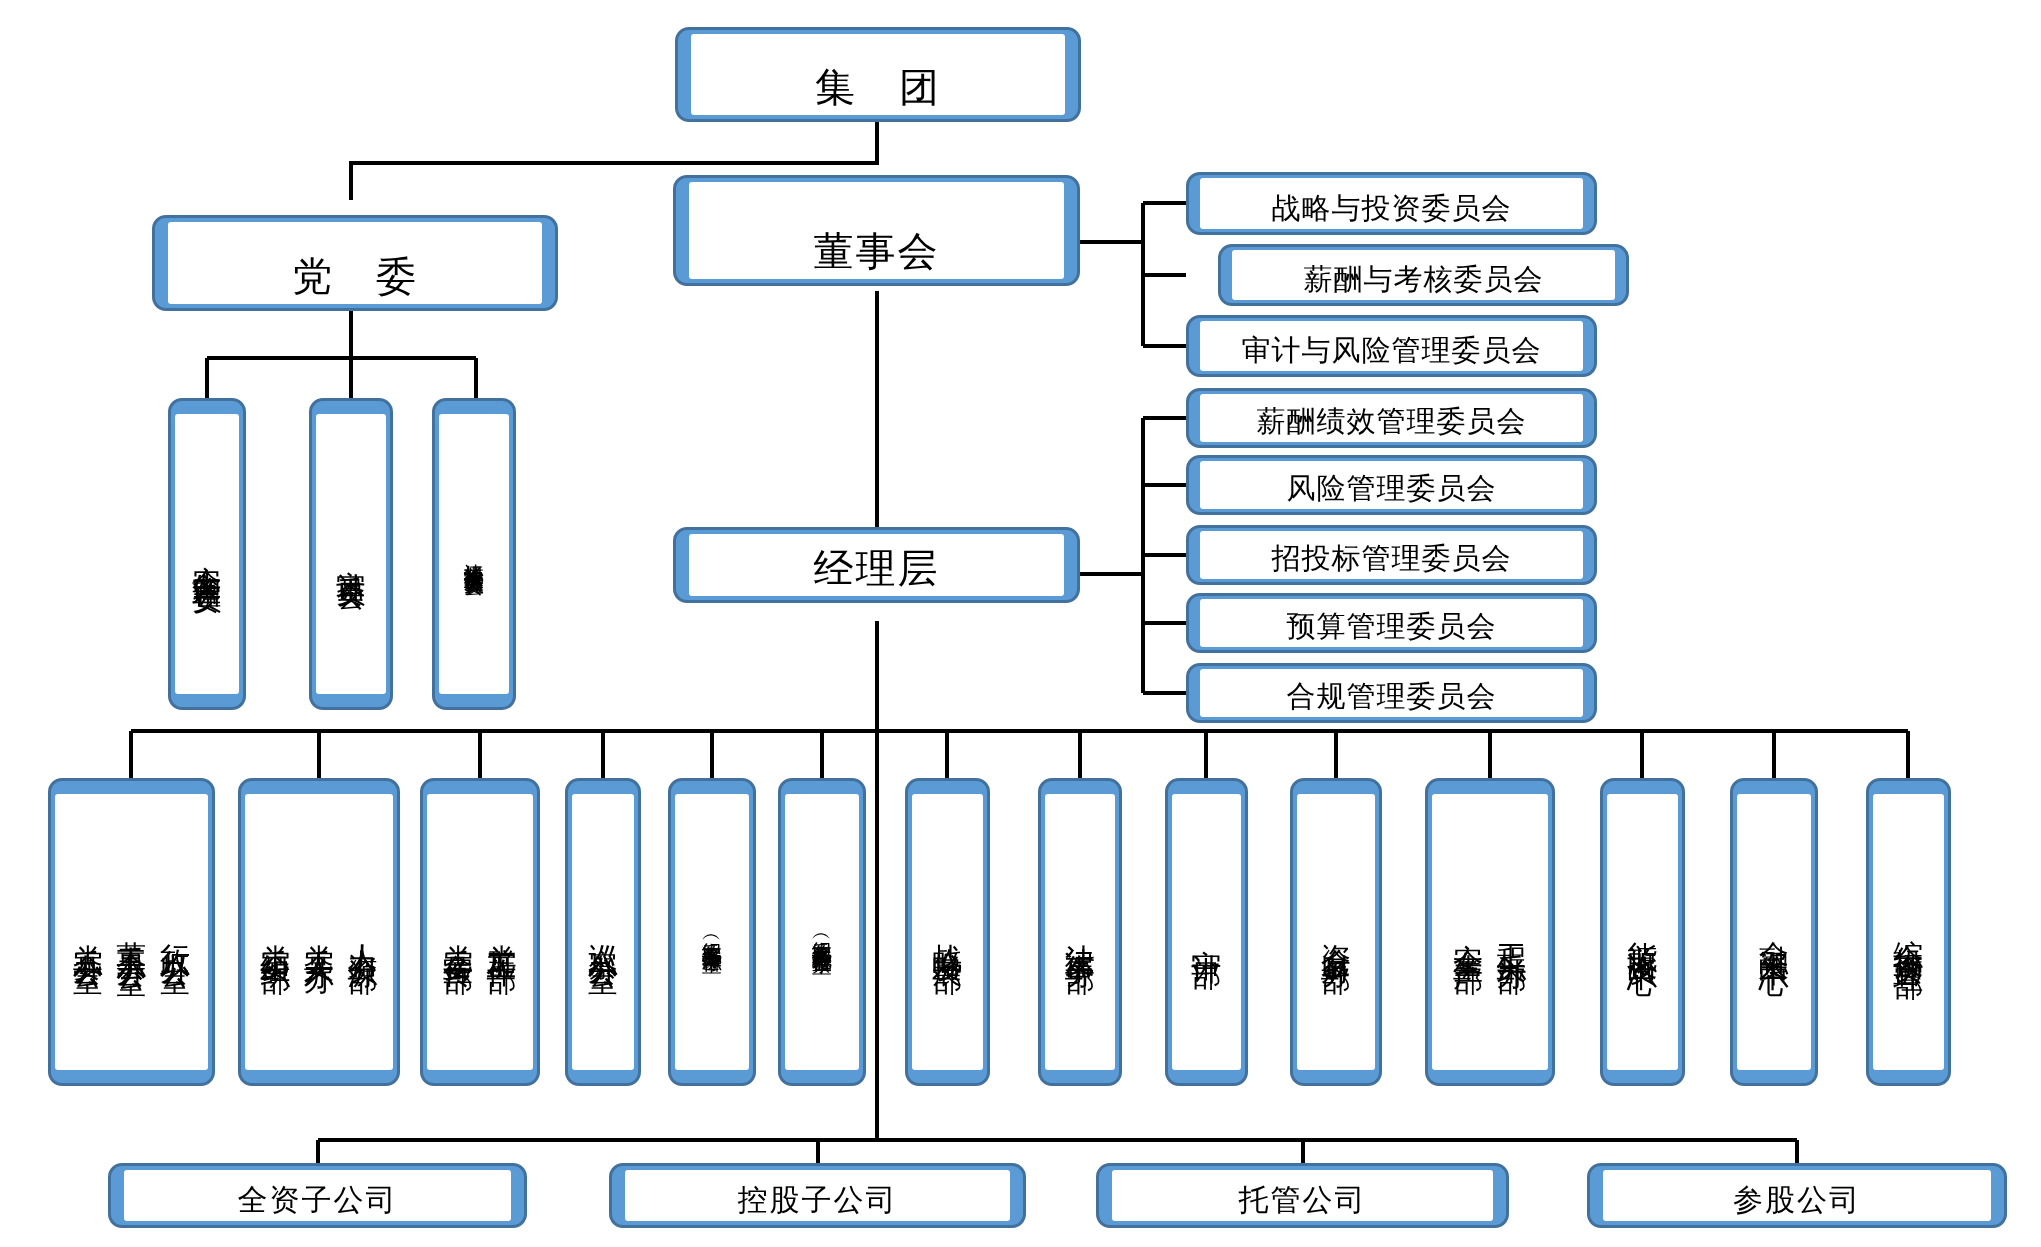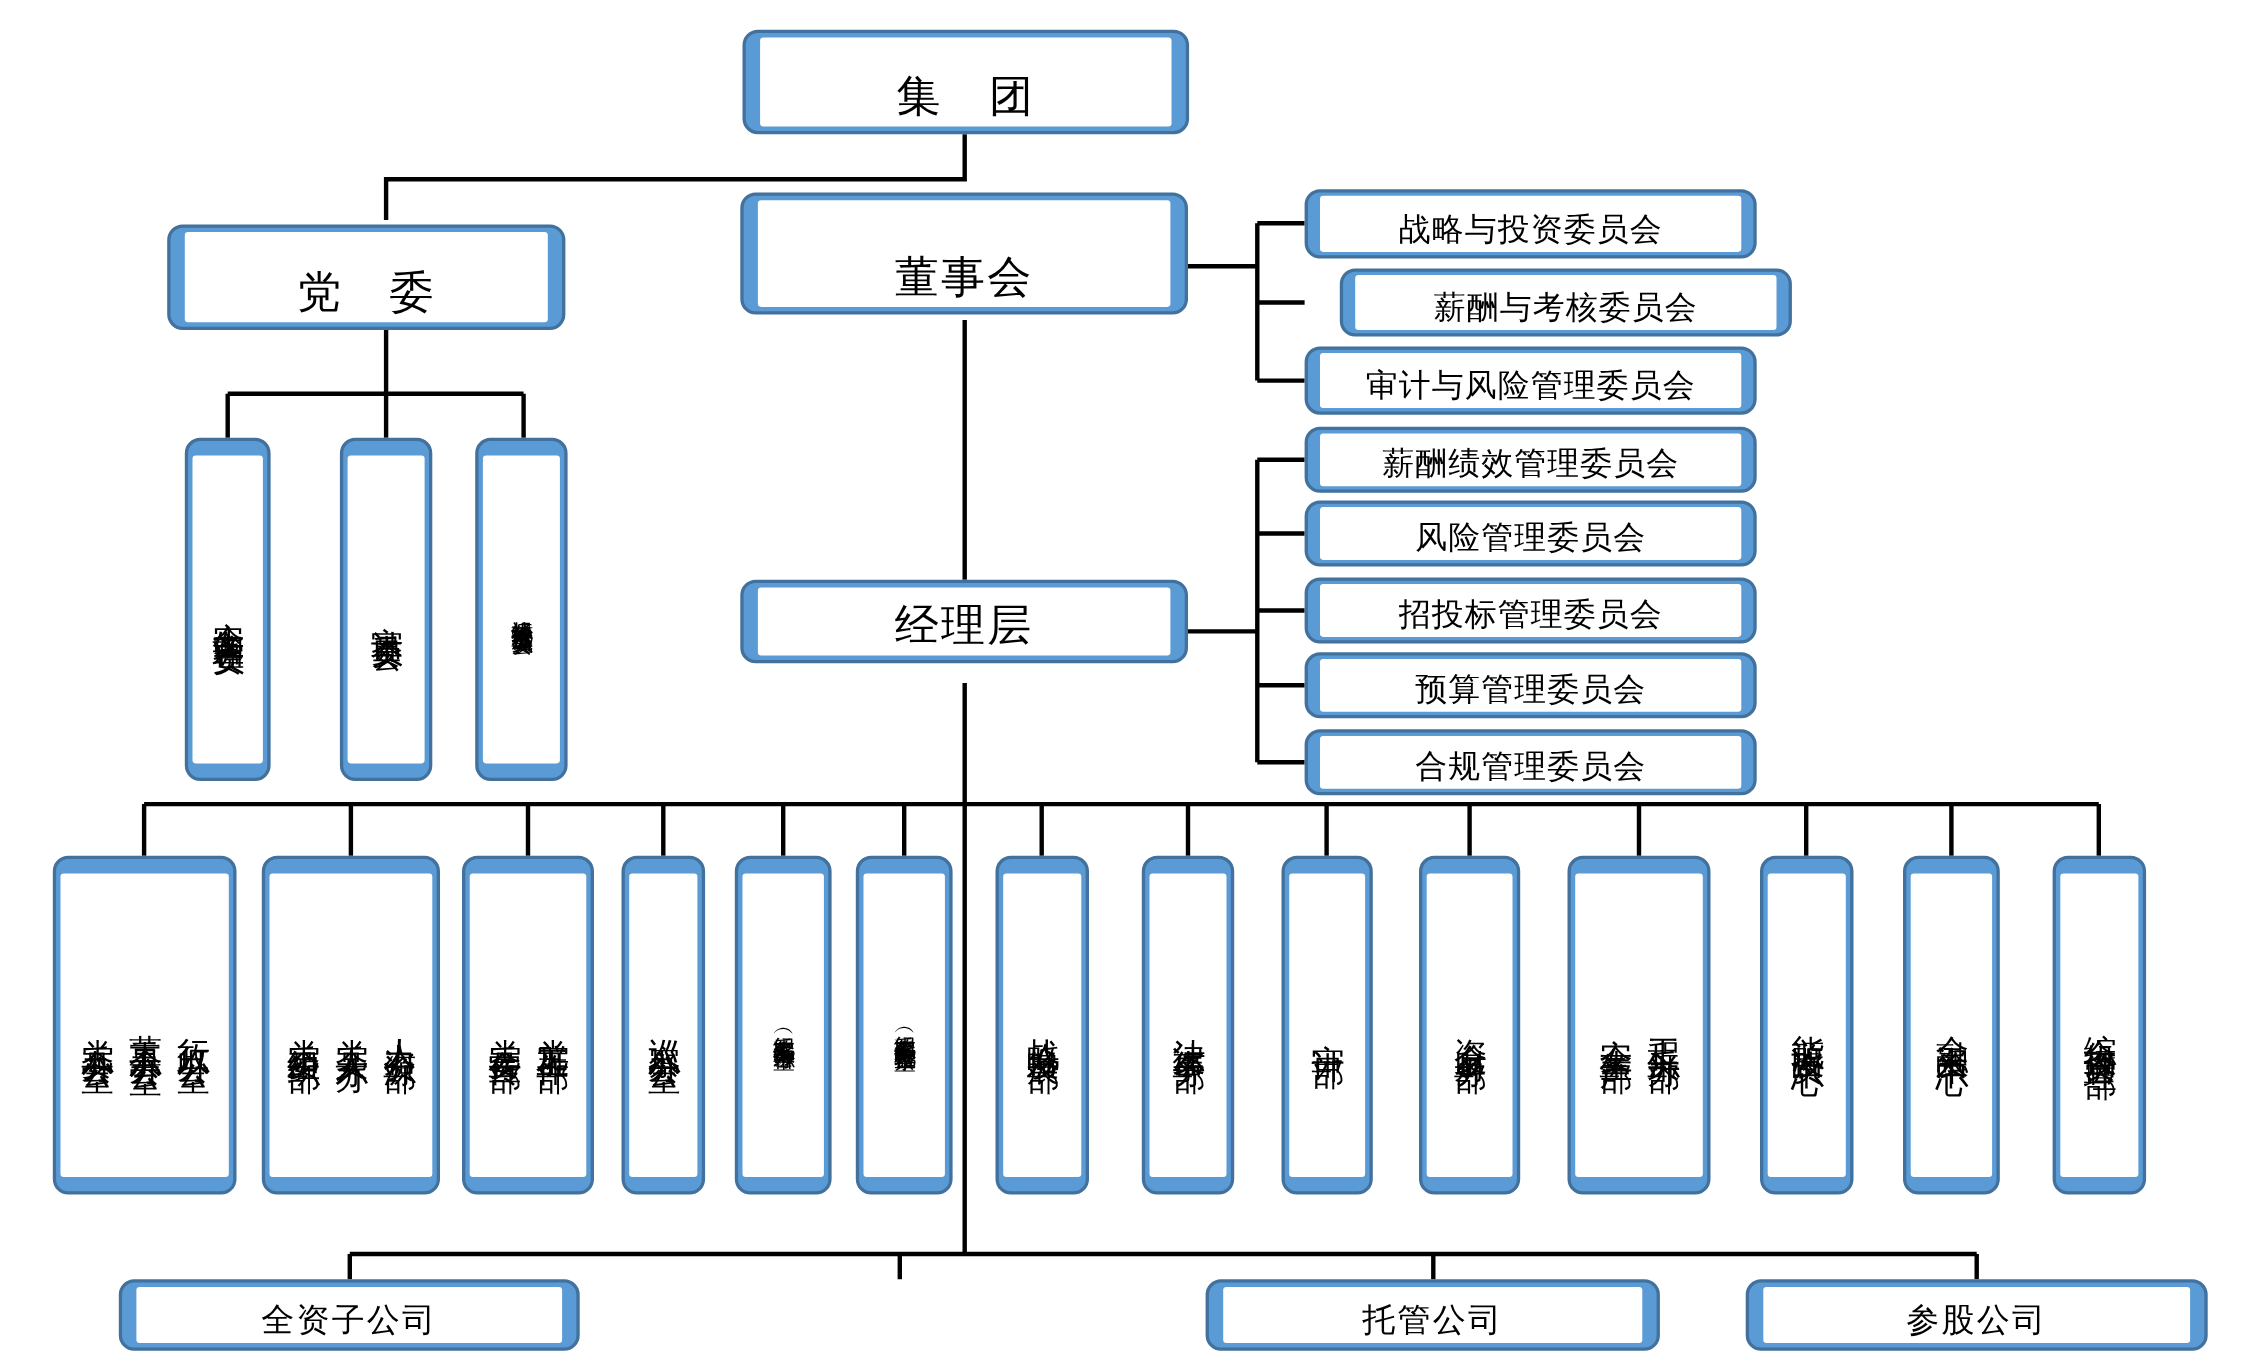--- a/index.html
+++ b/index.html
@@ -76,21 +76,21 @@
       M1206 731 V778 M1336 731 V778 M1490 731 V778 M1642 731 V778
       M1774 731 V778 M1908 731 V778
       M318 1140 H1797
       M318 1140 V1163 M818 1140 V1163 M1303 1140 V1163 M1797 1140 V1163"></path>
   </svg>
 <div class="box h" style="left: 675px; top: 27px; width: 406px; height: 95px;">
       <div class="inner">
         <span class="hlabel">集　团</span>
       </div>
     </div>
-    <div class="box h" style="left: 152px; top: 204px; width: 362px; height: 96px;">
+    <div class="box h" style="left: 152px; top: 215px; width: 406px; height: 96px;">
       <div class="inner">
         <span class="hlabel">党　委</span>
       </div>
     </div>
     <div class="box h" style="left: 673px; top: 175px; width: 407px; height: 111px;">
       <div class="inner">
         <span class="hlabel">董事会</span>
       </div>
     </div>
     <div class="box h" style="left: 673px; top: 527px; width: 407px; height: 76px;">
@@ -261,20 +261,25 @@
         <div class="cols">
           <span class="vcol v30">综合投资管理部</span>
         </div>
       </div>
     </div>
     <div class="box h" style="left: 108px; top: 1163px; width: 419px; height: 65px;">
       <div class="inner">
         <span class="slabel">全资子公司</span>
       </div>
     </div>
+    <div class="box h" style="left: 609px; top: 1163px; width: 417px; height: 65px;">
+      <div class="inner">
+        <span class="slabel">控股子公司</span>
+      </div>
+    </div>
     <div class="box h" style="left: 1096px; top: 1163px; width: 413px; height: 65px;">
       <div class="inner">
         <span class="slabel">托管公司</span>
       </div>
     </div>
     <div class="box h" style="left: 1587px; top: 1163px; width: 420px; height: 65px;">
       <div class="inner">
         <span class="slabel">参股公司</span>
       </div>
     </div>

